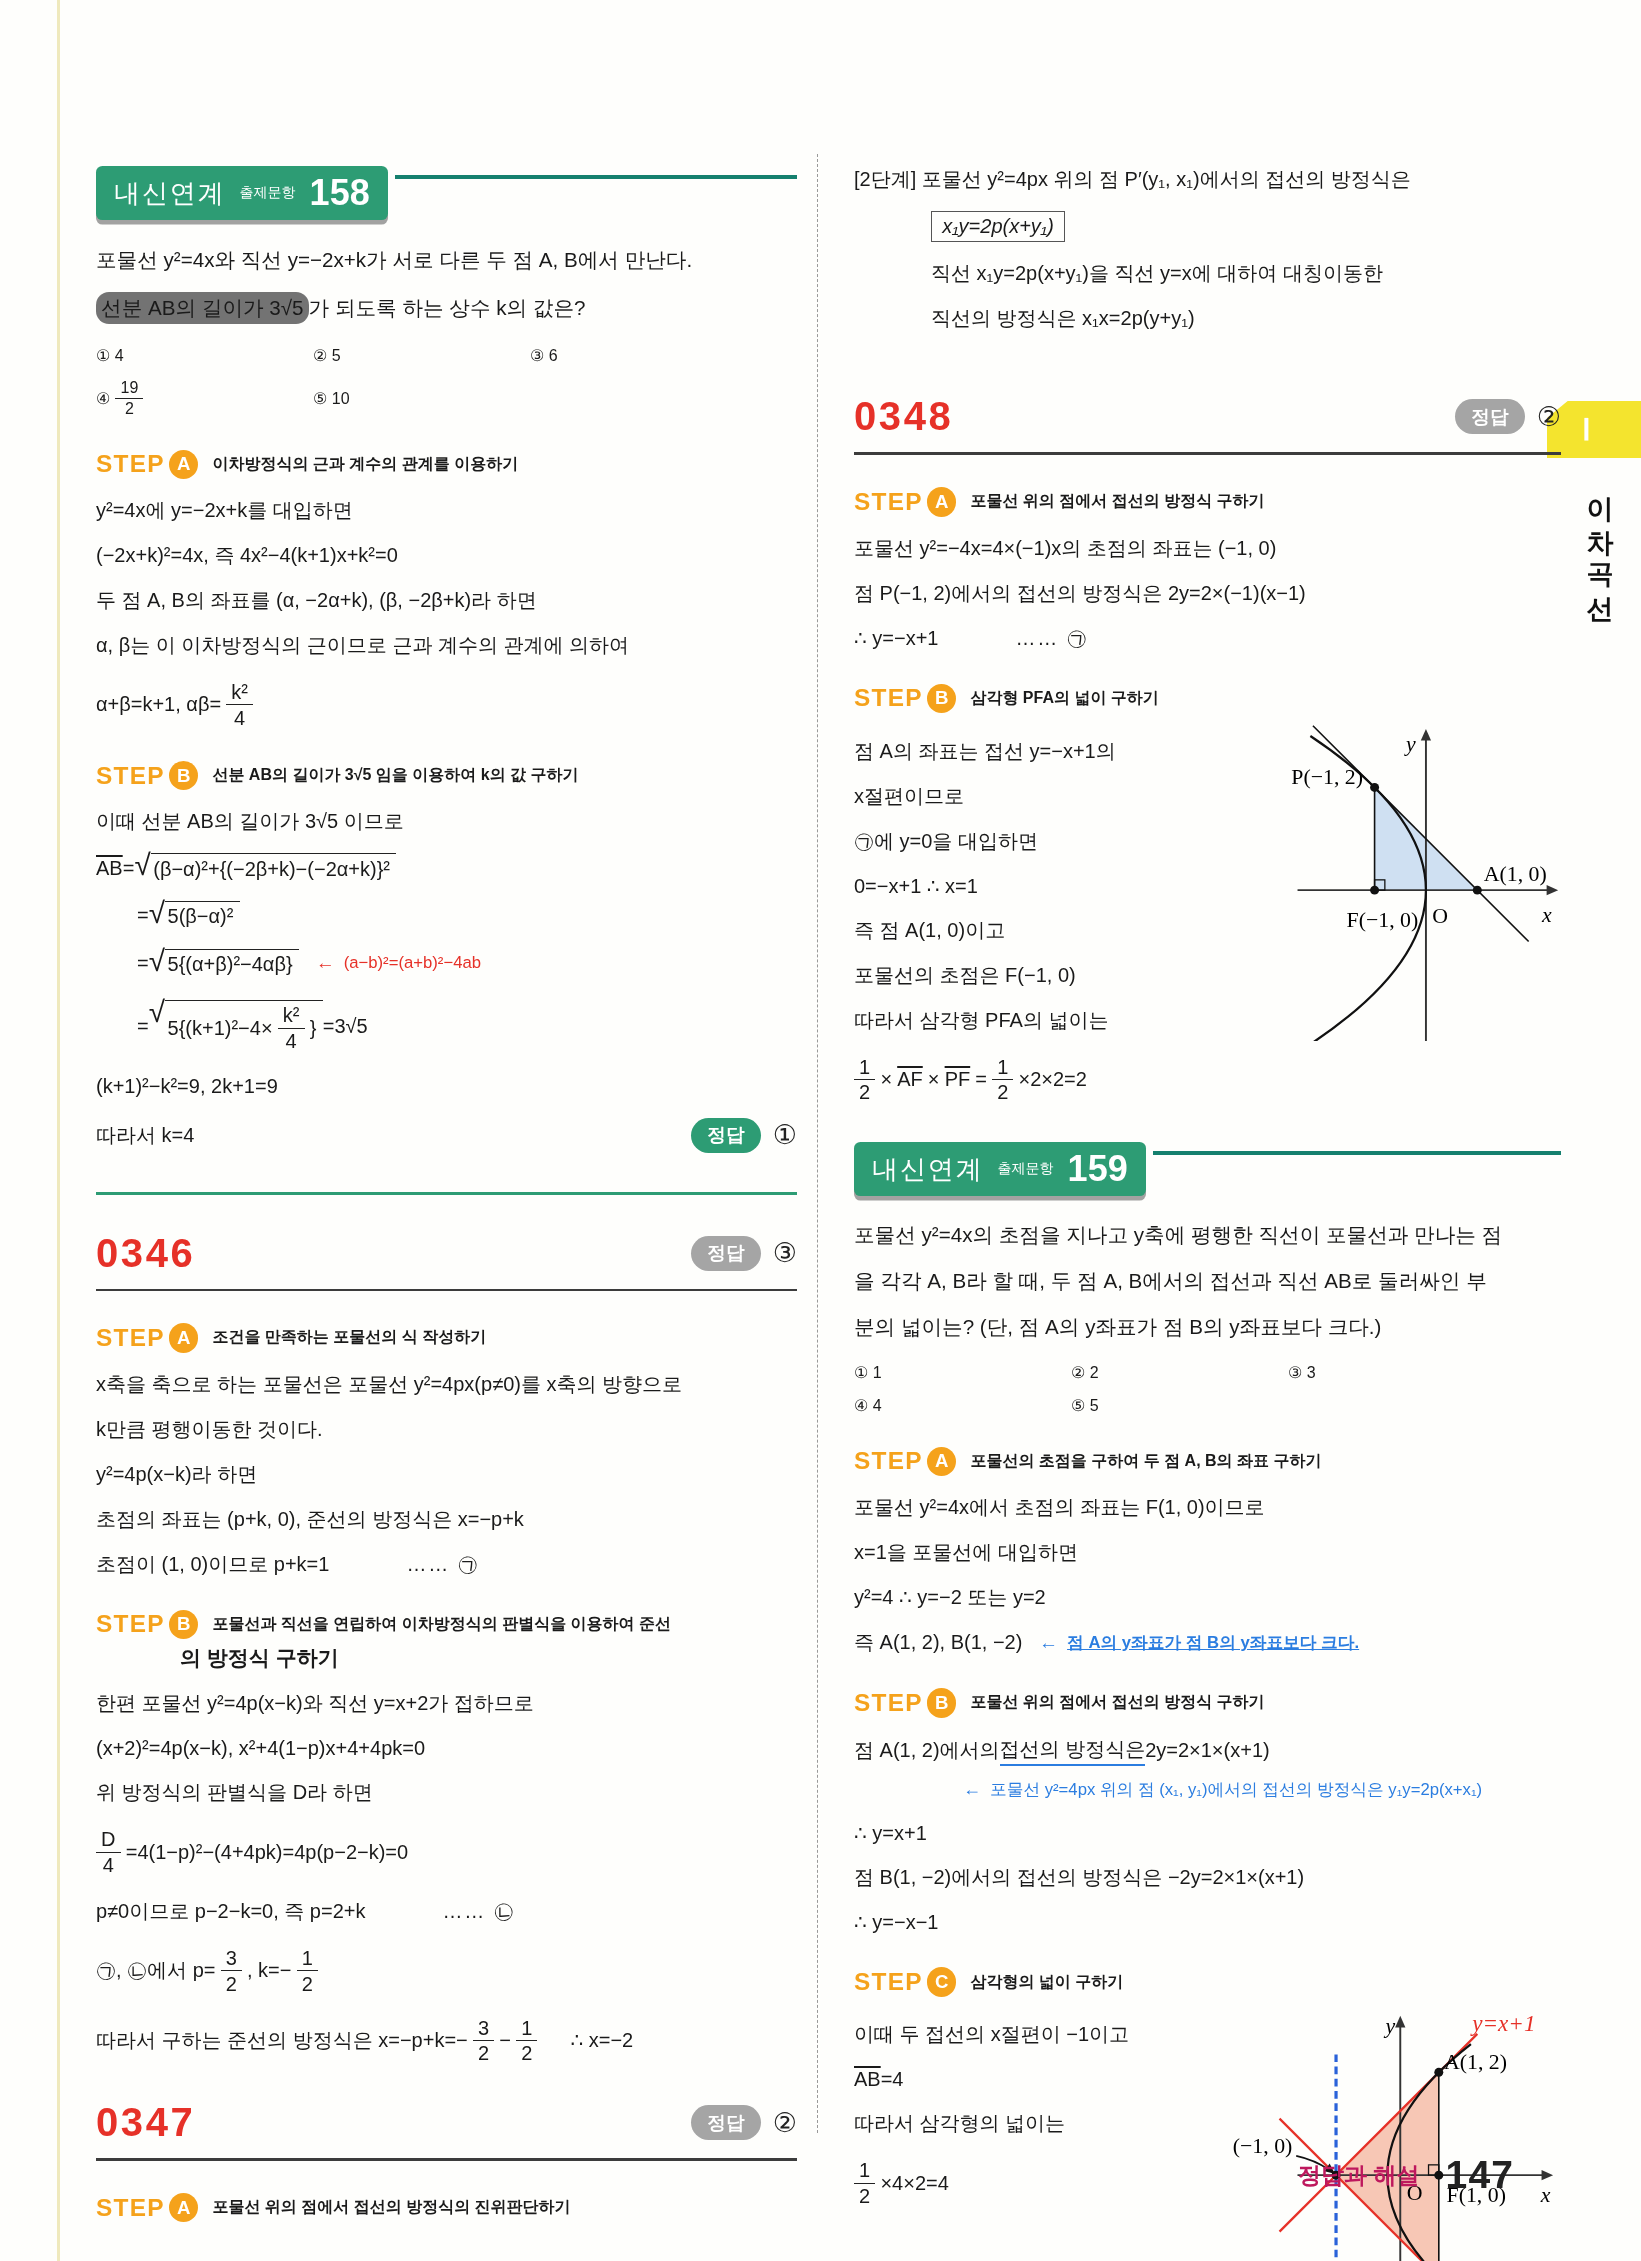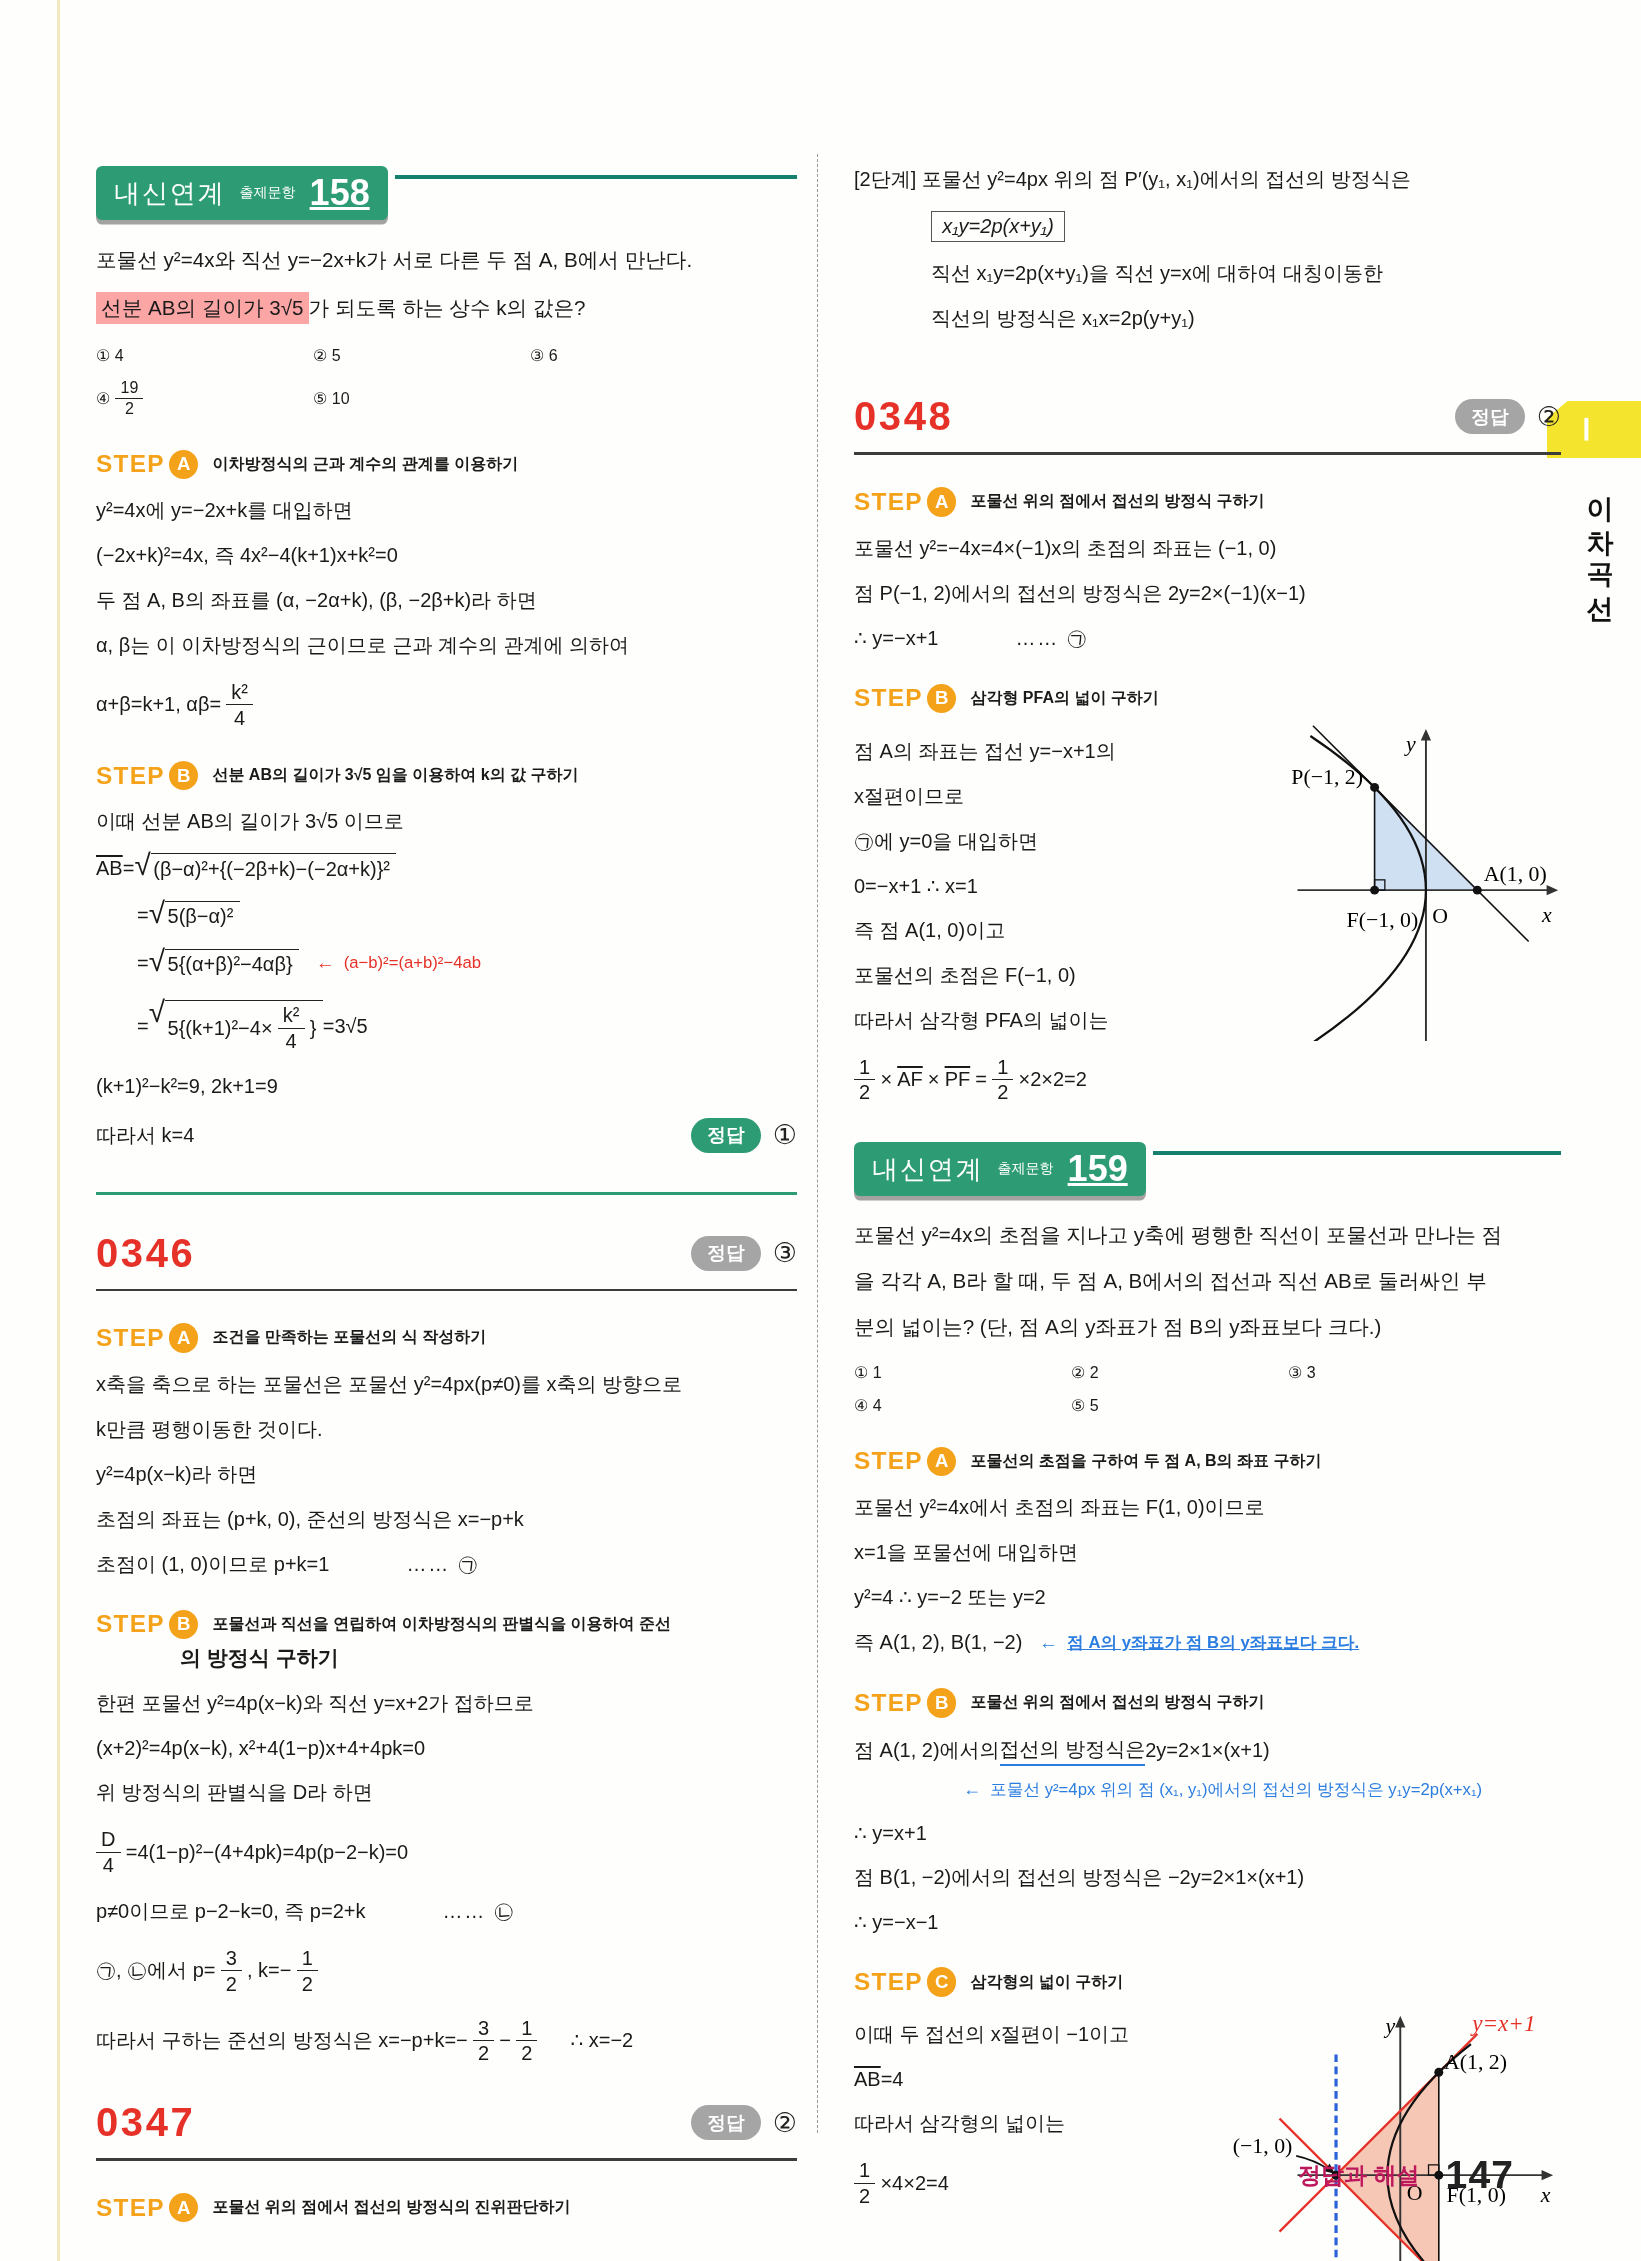--- a/index.html
+++ b/index.html
@@ -10,26 +10,26 @@
   .col-l{left:96px;width:701px;}
   .col-r{left:854px;width:707px;}
   .coldiv{position:absolute;left:817px;top:154px;height:1979px;border-left:1.9px dashed #999;}
   .spineline{position:absolute;left:57px;top:0;width:2.6px;height:2261px;background:#efe9bd;}
   
   .badge-row{display:flex;align-items:flex-start;}
   .prob-badge{display:flex;align-items:center;height:54px;background:#2d9c74;border-radius:6.4px;
               padding:0 18px;gap:14px;color:#fff;box-shadow:0 4.5px 0 rgba(70,70,70,.5);}
   .prob-badge .bt{font-size:26px;font-weight:normal;letter-spacing:1.9px;}
   .prob-badge .bs{font-size:14px;font-weight:normal;}
-  .prob-badge .bn{font-size:36px;font-weight:bold;text-decoration:underline;}
+  .prob-badge .bn{font-size:36px;font-weight:bold;}
   .teal-line{flex:1;height:3.9px;background:#15806e;margin-left:7.7px;margin-top:9px;}
   
   .ln{display:flex;align-items:center;font-size:20px;margin-top:18px;min-height:26px;white-space:nowrap;}
   .qln{font-size:20.6px;}
-  .hl{background:#fca5a5;padding:1.9px 5.1px;}
+  .hl{background:#737373;padding:1.9px 5.1px;border-radius:13px;}
   
   .chrow{display:flex;margin-top:22px;}
   .ch{width:217px;font-size:16px;display:flex;align-items:center;}
   
   .step{display:flex;align-items:center;margin-top:32px;}
   .stepw{color:#f5a21b;font-size:24.4px;font-weight:bold;letter-spacing:1.3px;}
   .stepc{width:29.6px;height:29.6px;border-radius:50%;background:#f5a21b;color:#fff;font-size:18.6px;
          font-weight:bold;display:flex;align-items:center;justify-content:center;margin-left:3.9px;}
   .stept{font-size:16px;font-weight:bold;margin-left:14px;}
   .stept2{font-size:21px;font-weight:bold;margin-left:84px;margin-top:5.1px;white-space:nowrap;}

